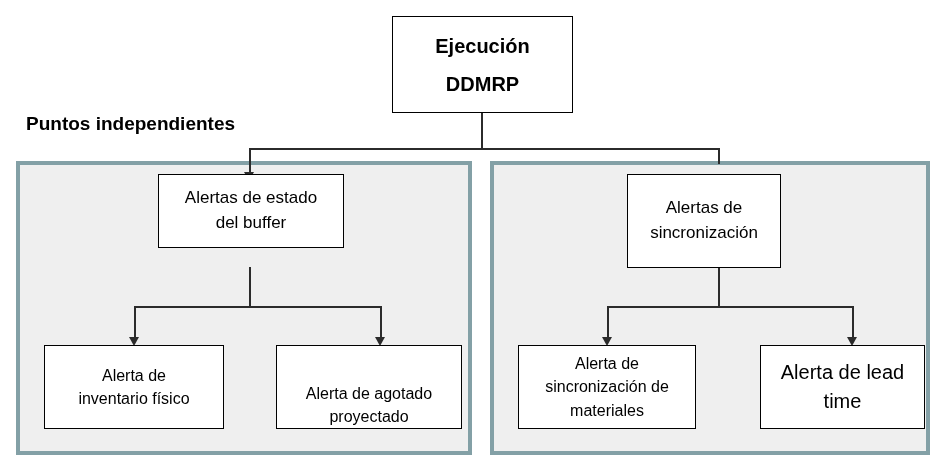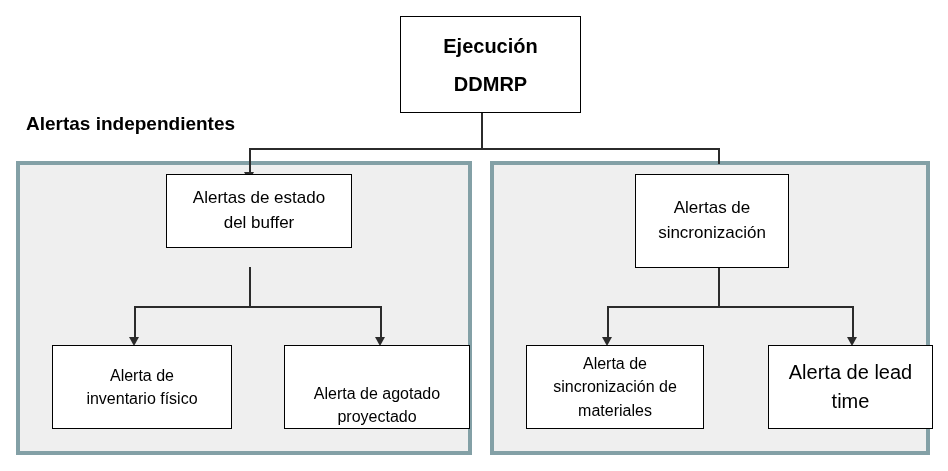--- a/index.html
+++ b/index.html
@@ -25,21 +25,20 @@
     box-sizing: border-box;
     background: #ffffff;
     border: 1.3px solid #000000;
     display: flex;
     align-items: center;
     justify-content: center;
     text-align: center;
     color: #000000;
     line-height: 1.45;
     z-index: 6;
-    margin-left: 8px;
   }
   .node .node-label {
     display: block;
     width: 100%;
     padding: 0 6px;
     white-space: pre-line;
   }
 
   
   #root-node {
@@ -127,21 +126,21 @@
   #node-r-right  { left: 760px; top: 345px; width: 165px; height: 84px; font-size: 20px; }
 </style>
 </head>
 <body>
 
 <div id="stage">
 
   <div class="panel" id="panel-left"></div>
   <div class="panel" id="panel-right"></div>
 
-  <div class="group-header" id="header-left">Alertas independientes</div>
+  <div class="group-header" id="header-left">Puntos independientes</div>
 
   <div class="ln ln-v" id="root-stem"></div>
   <div class="ln ln-h" id="root-bar"></div>
   <div class="ln ln-v" id="root-left-drop"></div>
   <div class="arrowhead" id="root-left-arrow"></div>
   <div class="ln ln-v" id="root-right-drop"></div>
 
   <div class="ln ln-v" id="l-stem"></div>
   <div class="ln ln-h" id="l-bar"></div>
   <div class="ln ln-v" id="l-drop-a"></div>

